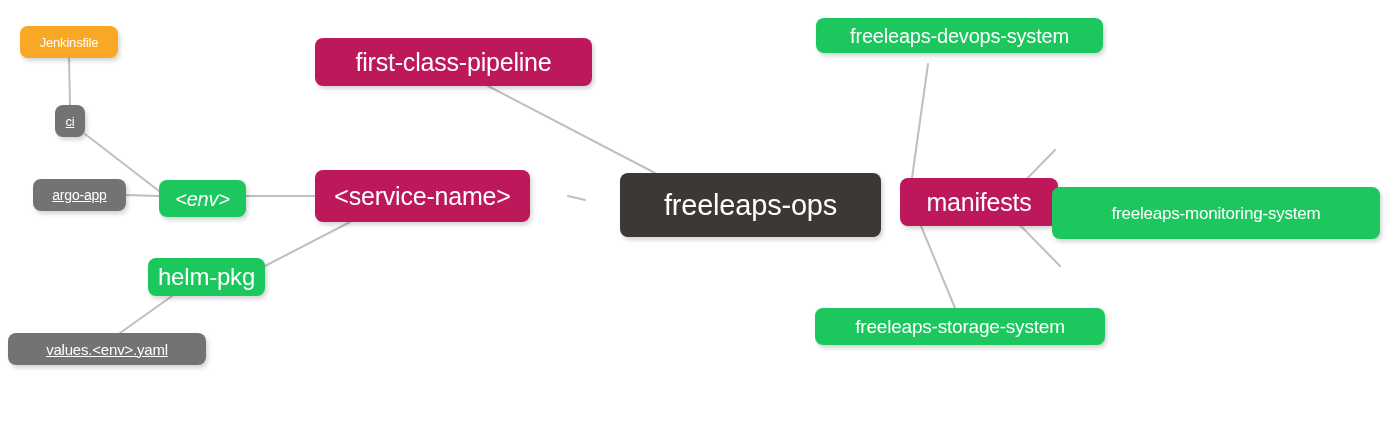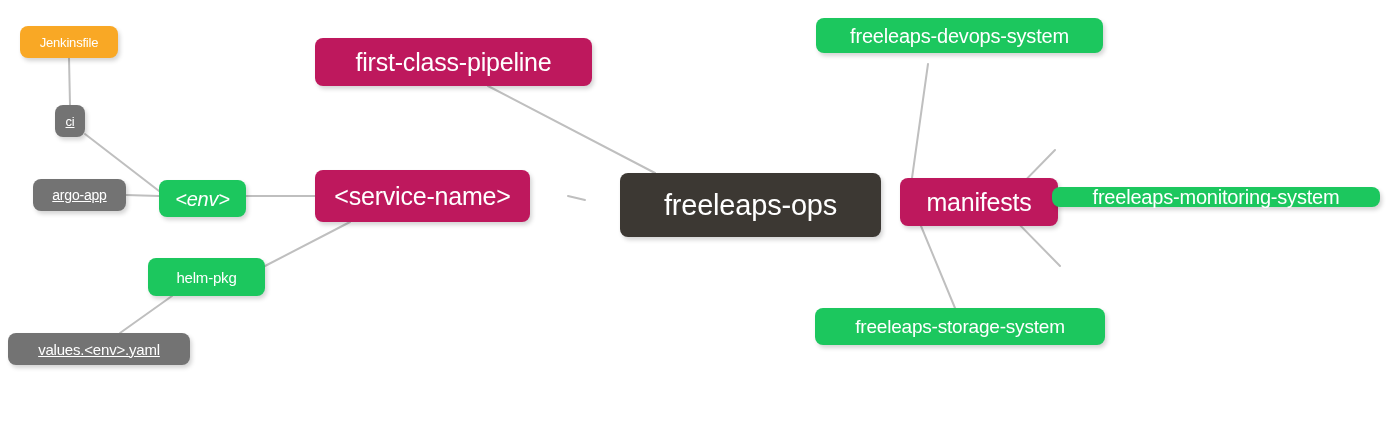--- a/index.html
+++ b/index.html
@@ -61,22 +61,22 @@
       <line x1="928" y1="64" x2="912" y2="178" stroke="#bfbfbf" stroke-width="2" stroke-linecap="round"></line>
       <line x1="1055" y1="150" x2="1010" y2="196" stroke="#bfbfbf" stroke-width="2" stroke-linecap="round"></line>
       <line x1="1052" y1="203" x2="1010" y2="203" stroke="#bfbfbf" stroke-width="2" stroke-linecap="round"></line>
       <line x1="1060" y1="266" x2="1010" y2="215" stroke="#bfbfbf" stroke-width="2" stroke-linecap="round"></line>
       <line x1="955" y1="308" x2="921" y2="226" stroke="#bfbfbf" stroke-width="2" stroke-linecap="round"></line>
     </svg>
 <div class="node n-orange" style="left: 20px; top: 26px; width: 98px; height: 32px; font-size: 13px;">Jenkinsfile</div>
     <div class="node n-red" style="left: 55px; top: 105px; width: 30px; height: 32px; font-size: 13px;">ci</div>
     <div class="node n-red" style="left: 33px; top: 179px; width: 93px; height: 32px; font-size: 14px;">argo-app</div>
     <div class="node n-green" style="left: 159px; top: 180px; width: 87px; height: 37px; font-size: 20px; font-style: italic;">&lt;env&gt;</div>
-    <div class="node n-green" style="left: 148px; top: 258px; width: 117px; height: 38px; font-size: 15px;">helm-pkg</div>
-    <div class="node n-red" style="left: 8px; top: 333px; width: 182px; height: 32px; font-size: 15px;">values.&lt;env&gt;.yaml</div>
+    <div class="node n-green" style="left: 148px; top: 258px; width: 117px; height: 38px; font-size: 24px;">helm-pkg</div>
+    <div class="node n-red" style="left: 8px; top: 333px; width: 198px; height: 32px; font-size: 15px;">values.&lt;env&gt;.yaml</div>
     <div class="node n-blue" style="left: 315px; top: 38px; width: 277px; height: 48px; font-size: 25px;">first-class-pipeline</div>
     <div class="node n-blue" style="left: 315px; top: 170px; width: 215px; height: 52px; font-size: 25px;">&lt;service-name&gt;</div>
     <div class="node n-root" style="left: 620px; top: 173px; width: 261px; height: 64px; font-size: 29px;">freeleaps-ops</div>
     <div class="node n-blue" style="left: 852px; top: 178px; width: 158px; height: 48px; font-size: 25px; margin-left: 48px;">manifests</div>
     <div class="node n-green" style="left: 800px; top: 18px; width: 287px; height: 35px; font-size: 20px; margin-left: 16px;">freeleaps-devops-system</div>
-    <div class="node n-green" style="left: 1052px; top: 187px; width: 328px; height: 20px; font-size: 20px;">freeleaps-monitoring-system</div>
+    <div class="node n-green" style="left: 1052px; top: 187px; width: 328px; height: 52px; font-size: 17px;">freeleaps-monitoring-system</div>
     <div class="node n-green" style="left: 815px; top: 308px; width: 290px; height: 37px; font-size: 19px; text-align: right;">freeleaps-storage-system</div>
   </div>
 
 </body></html>

